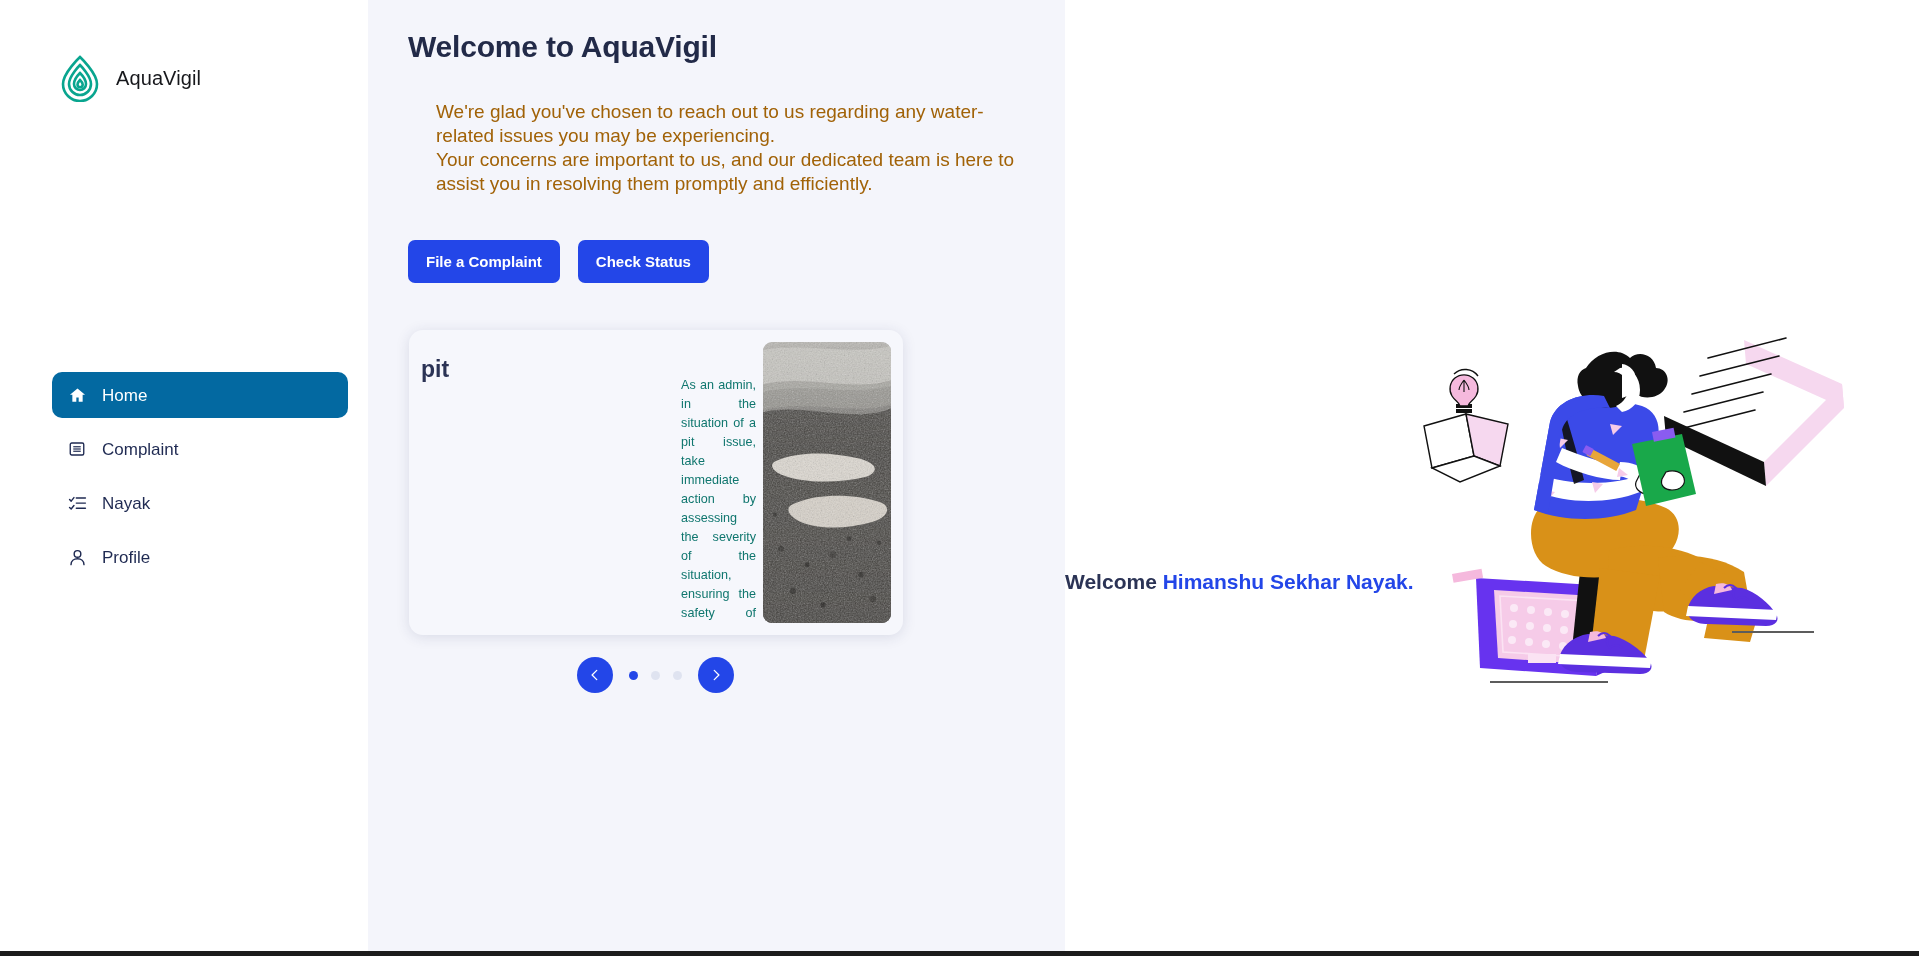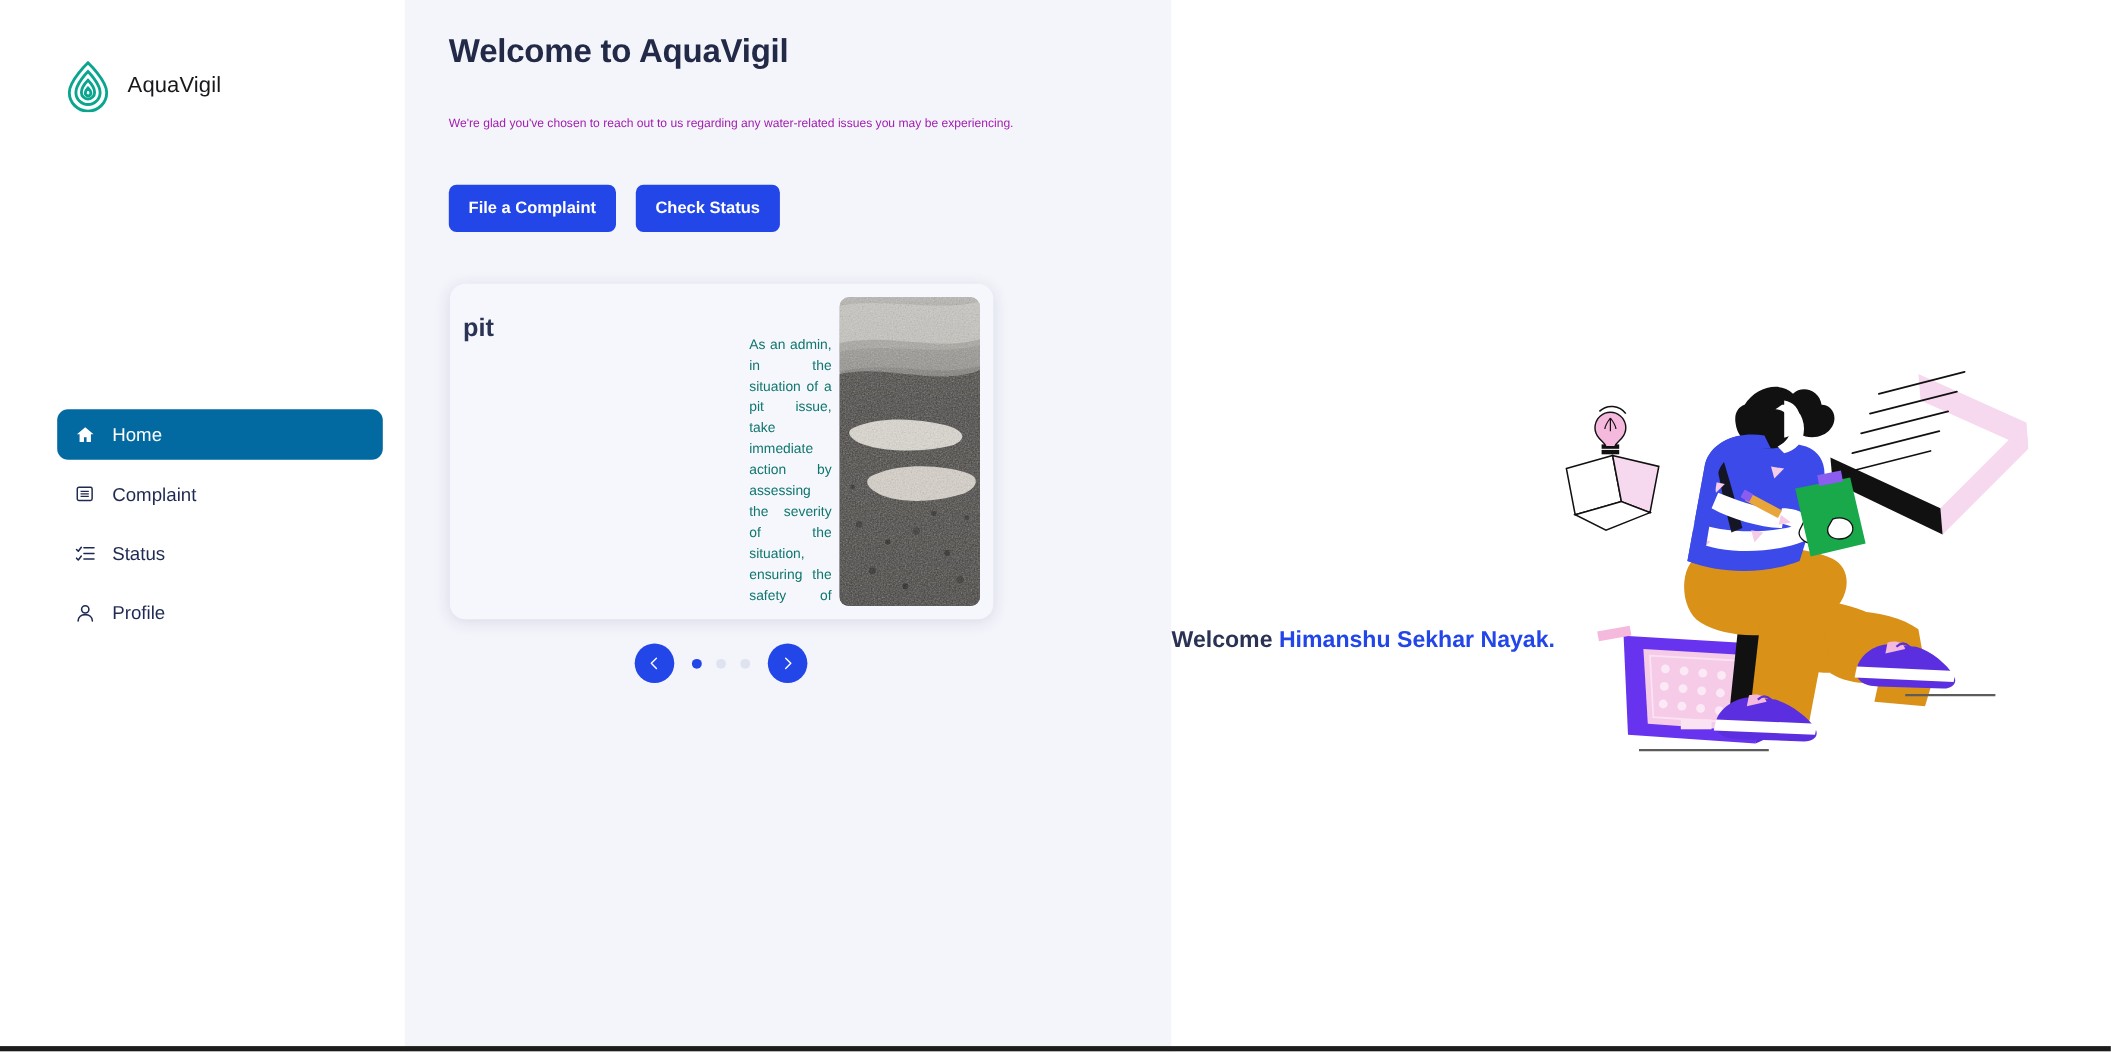--- a/index.html
+++ b/index.html
@@ -99,24 +99,25 @@
   }
   .page-title {
     font-size: 30px;
     font-weight: bold;
     color: #222a48;
     letter-spacing: -0.2px;
     margin-top: 12px;
   }
   .intro {
     margin-top: 36px;
-    font-size: 11px;
+    font-size: 19px;
     line-height: 24px;
-    color: #a21caf;
+    color: #a16207;
     max-width: 650px;
+    margin-left: 28px;
   }
   .intro p { margin: 0; }
 
   .actions {
     display: flex;
     gap: 18px;
     margin-top: 44px;
   }
   .btn {
     background: #2346e8;
@@ -313,21 +314,21 @@
       <div class="nav-item">
         <span class="nav-icon">
           <svg width="19" height="19" viewBox="0 0 24 24">
             <polyline points="2,7 4,9 7.5,4.5" fill="none" stroke="#1f2a52" stroke-width="1.8" stroke-linecap="round" stroke-linejoin="round"></polyline>
             <polyline points="2,17 4,19 7.5,14.5" fill="none" stroke="#1f2a52" stroke-width="1.8" stroke-linecap="round" stroke-linejoin="round"></polyline>
             <line x1="10.5" y1="5" x2="22" y2="5" stroke="#1f2a52" stroke-width="1.8" stroke-linecap="round"></line>
             <line x1="10.5" y1="11.5" x2="22" y2="11.5" stroke="#1f2a52" stroke-width="1.8" stroke-linecap="round"></line>
             <line x1="10.5" y1="18" x2="22" y2="18" stroke="#1f2a52" stroke-width="1.8" stroke-linecap="round"></line>
           </svg>
         </span>
-        <span class="nav-label">Status</span>
+        <span class="nav-label">Nayak</span>
       </div>
 
       <div class="nav-item">
         <span class="nav-icon">
           <svg width="19" height="19" viewBox="0 0 24 24">
             <circle cx="12" cy="7.5" r="4.2" fill="none" stroke="#1f2a52" stroke-width="1.8"></circle>
             <path d="M3.8 21c0-4.6 3.7-7.4 8.2-7.4s8.2 2.8 8.2 7.4" fill="none" stroke="#1f2a52" stroke-width="1.8" stroke-linecap="round"></path>
           </svg>
         </span>
         <span class="nav-label">Profile</span>
@@ -339,20 +340,21 @@
 
 
   </aside>
 
   <main class="center">
 
     <h1 class="page-title">Welcome to AquaVigil</h1>
 
     <div class="intro">
       <p>We're glad you've chosen to reach out to us regarding any water-related issues you may be experiencing.</p>
+      <p>Your concerns are important to us, and our dedicated team is here to assist you in resolving them promptly and efficiently.</p>
     </div>
 
     <div class="actions">
       <button class="btn">File a Complaint</button>
       <button class="btn">Check Status</button>
     </div>
 
     <div class="card">
       <div class="card-left">
         <div class="card-title">pit</div>

